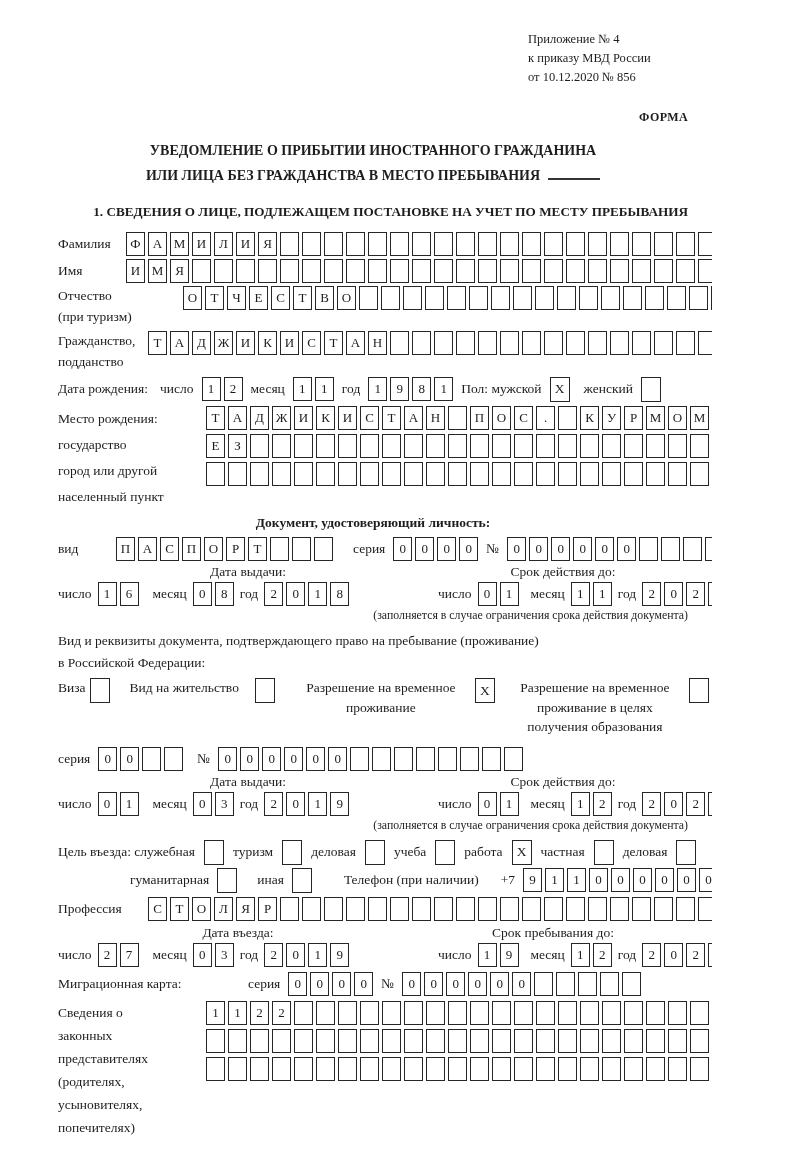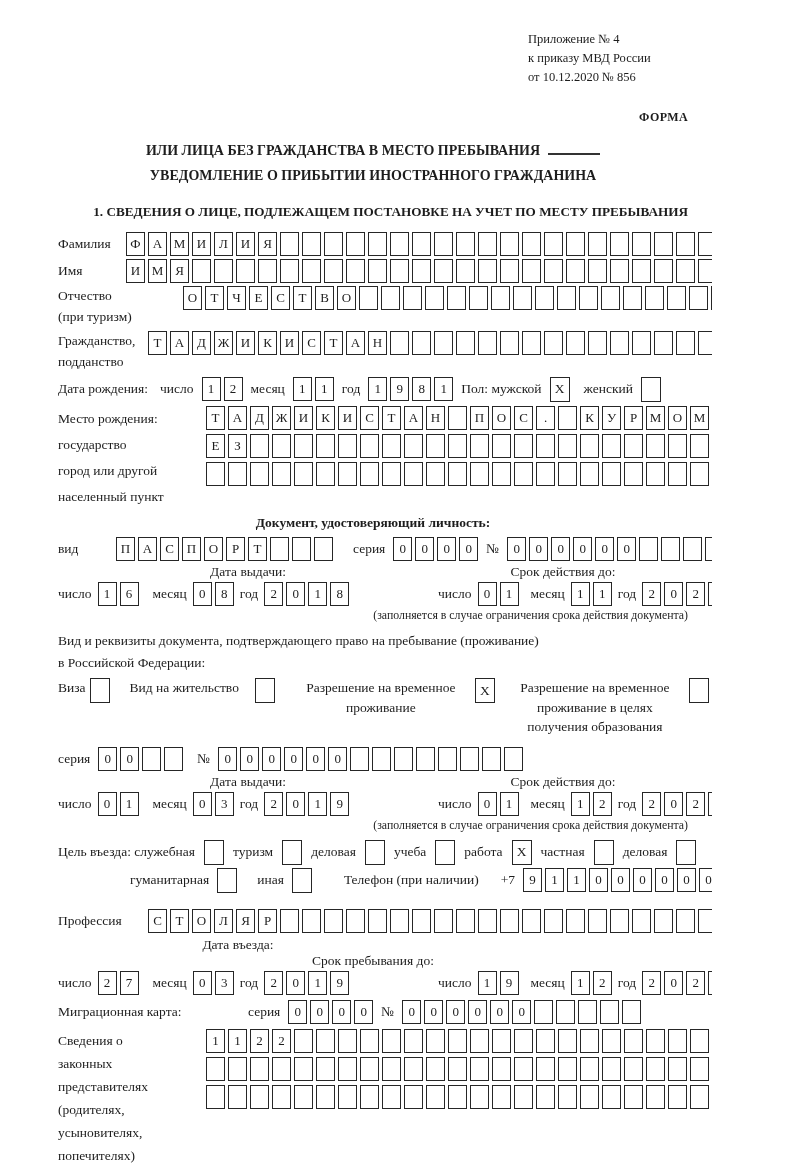--- a/index.html
+++ b/index.html
@@ -54,22 +54,22 @@
 
   <div class="hdr">
     <div>Приложение № 4</div>
     <div>к приказу МВД России</div>
     <div>от 10.12.2020 № 856</div>
   </div>
 
   <div class="forma">ФОРМА</div>
 
   <div class="title">
+    <div>УВЕДОМЛЕНИЕ О ПРИБЫТИИ ИНОСТРАННОГО ГРАЖДАНИНА</div>
     <div><span>ИЛИ ЛИЦА БЕЗ ГРАЖДАНСТВА В МЕСТО ПРЕБЫВАНИЯ</span><span class="blank"></span></div>
-    <div>УВЕДОМЛЕНИЕ О ПРИБЫТИИ ИНОСТРАННОГО ГРАЖДАНИНА</div>
   </div>
 
   <div class="sect">1. СВЕДЕНИЯ О ЛИЦЕ, ПОДЛЕЖАЩЕМ ПОСТАНОВКЕ НА УЧЕТ ПО МЕСТУ ПРЕБЫВАНИЯ</div>
 
   <div class="frow">
     <span class="lbl w68">Фамилия</span>
     <div class="cells">
         <span class="cell">Ф</span>
         <span class="cell">А</span>
         <span class="cell">М</span>
@@ -534,21 +534,21 @@
         <span class="cell">0</span>
         <span class="cell">0</span>
         <span class="cell">0</span>
         <span class="cell">0</span>
         <span class="cell">0</span>
         <span class="cell">0</span>
         <span class="cell"></span>
       </div>
   </div>
 
-  <div class="frow" style="margin-top:16px;">
+  <div class="frow" style="margin-top:4px;">
     <span class="lbl w90">Профессия</span>
     <div class="cells">
         <span class="cell">С</span>
         <span class="cell">Т</span>
         <span class="cell">О</span>
         <span class="cell">Л</span>
         <span class="cell">Я</span>
         <span class="cell">Р</span>
         <span class="cell"></span>
         <span class="cell"></span>
@@ -566,21 +566,21 @@
         <span class="cell"></span>
         <span class="cell"></span>
         <span class="cell"></span>
         <span class="cell"></span>
         <span class="cell"></span>
         <span class="cell"></span>
         <span class="cell"></span>
       </div>
   </div>
 
-  <div class="half-labels" style="margin-top:4px;flex-direction:column;">
+  <div class="half-labels" style="margin-top:4px;">
     <div class="lh" style="width:360px;">Дата въезда:</div>
     <div class="rh">Срок пребывания до:</div>
   </div>
   <div class="dates-row">
     <div class="dategrp lgrp" style="width:360px;">
       <span class="lbl">число</span>
       <div class="cells">
           <span class="cell">2</span>
           <span class="cell">7</span>
         </div>

